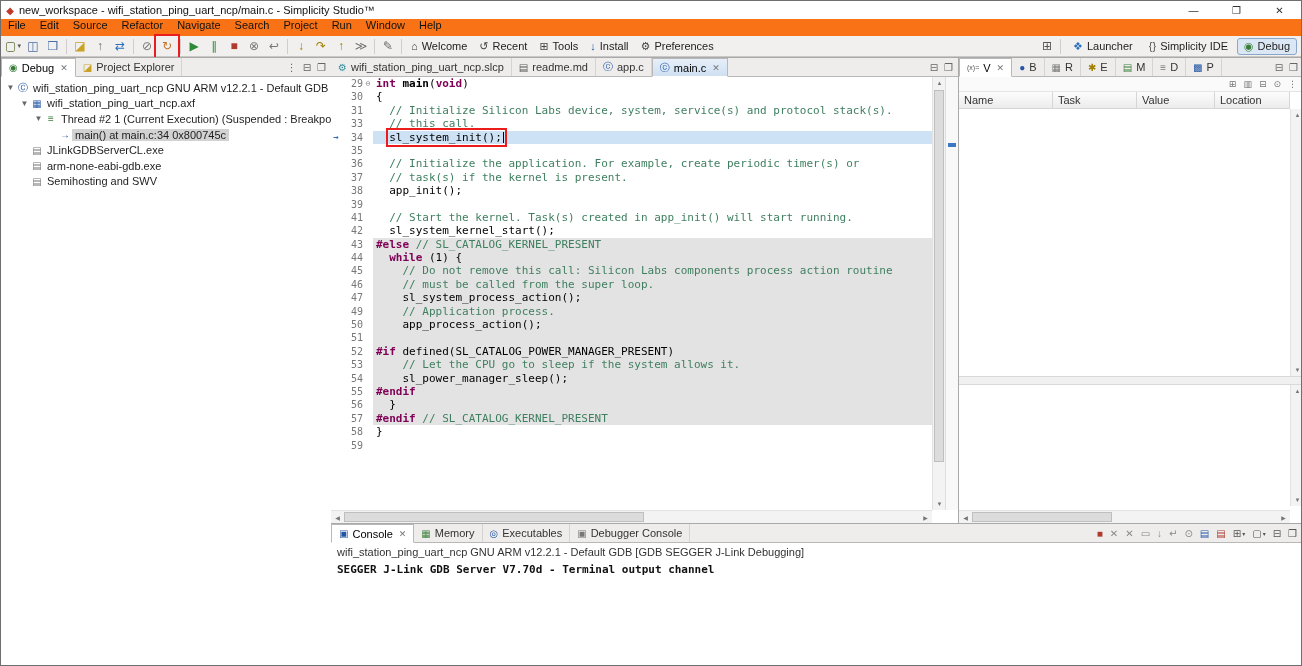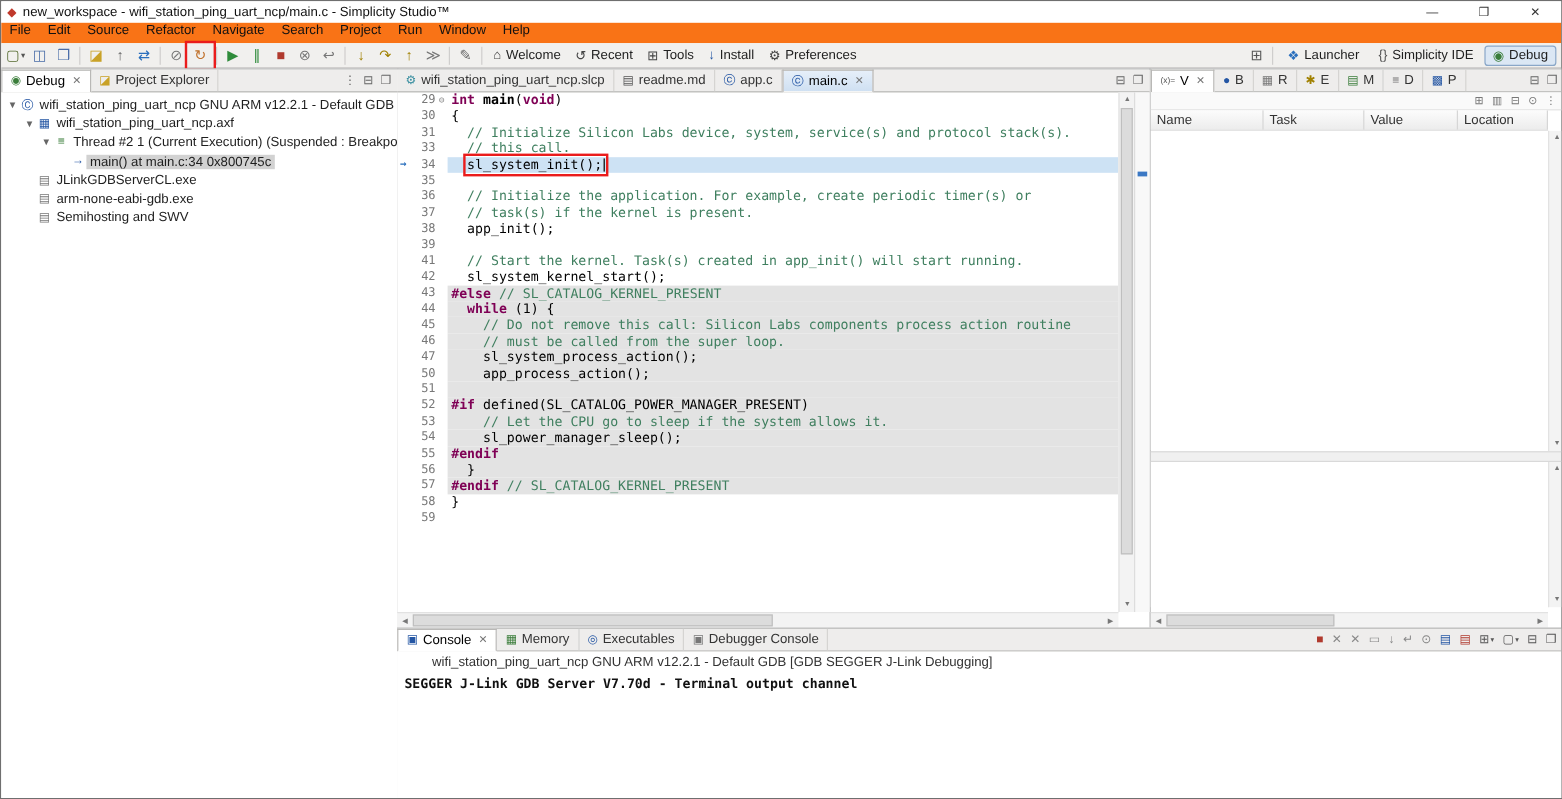--- a/index.html
+++ b/index.html
@@ -82,21 +82,21 @@
   .col{border-right:1px solid #d6d6d6;padding:2px 0 0 5px;color:#333;box-sizing:border-box;overflow:hidden;}
   .vars-body{position:absolute;left:0;top:51px;right:13px;bottom:148px;background:#fff;}
   .vars-sash{position:absolute;left:0;right:0;top:318px;height:9px;background:#f0f0f0;border-top:1px solid #d9d9d9;border-bottom:1px solid #d9d9d9;box-sizing:border-box;}
   .vars-details{position:absolute;left:0;top:327px;right:13px;height:121px;background:#fff;}
   
   .console-panel{left:330px;top:522px;width:972px;height:144px;}
   .console-icons{margin-left:auto;display:flex;align-items:center;gap:7px;padding-right:6px;color:#666;}
   .console-icons .ci{font-size:10px;display:flex;align-items:center;}
   .console-icons .caret{font-size:6px;color:#555;margin-left:1px;}
   .console-body{position:absolute;left:0;top:19px;right:0;bottom:0;background:#fff;overflow:hidden;}
-  .console-title{padding:3px 6px 1px 6px;color:#333;margin-left:23px;}
+  .console-title{padding:3px 6px 1px 6px;color:#333;}
   .console-output{padding:4px 6px;font-family:"DejaVu Sans Mono","Liberation Mono",monospace;
                   font-size:11px;font-weight:bold;color:#111;}
 </style>
 </head>
 <body>
 
 <div class="app">
 
   <div class="titlebar">
     <span class="app-icon">◆</span>
@@ -364,20 +364,26 @@
           <div class="code-text gray"><span class="tok c">    // must be called from the super loop.</span></div>
         </div>
         <div class="code-row">
           <span class="ln-annot"></span>
           <span class="ln-num">47</span>
           <span class="ln-fold"></span>
           <div class="code-text gray"><span class="tok">    sl_system_process_action();</span></div>
         </div>
         <div class="code-row">
           <span class="ln-annot"></span>
+          <span class="ln-num">49</span>
+          <span class="ln-fold"></span>
+          <div class="code-text gray"><span class="tok c">    // Application process.</span></div>
+        </div>
+        <div class="code-row">
+          <span class="ln-annot"></span>
           <span class="ln-num">50</span>
           <span class="ln-fold"></span>
           <div class="code-text gray"><span class="tok">    app_process_action();</span></div>
         </div>
         <div class="code-row">
           <span class="ln-annot"></span>
           <span class="ln-num">51</span>
           <span class="ln-fold"></span>
           <div class="code-text gray"></div>
         </div>

